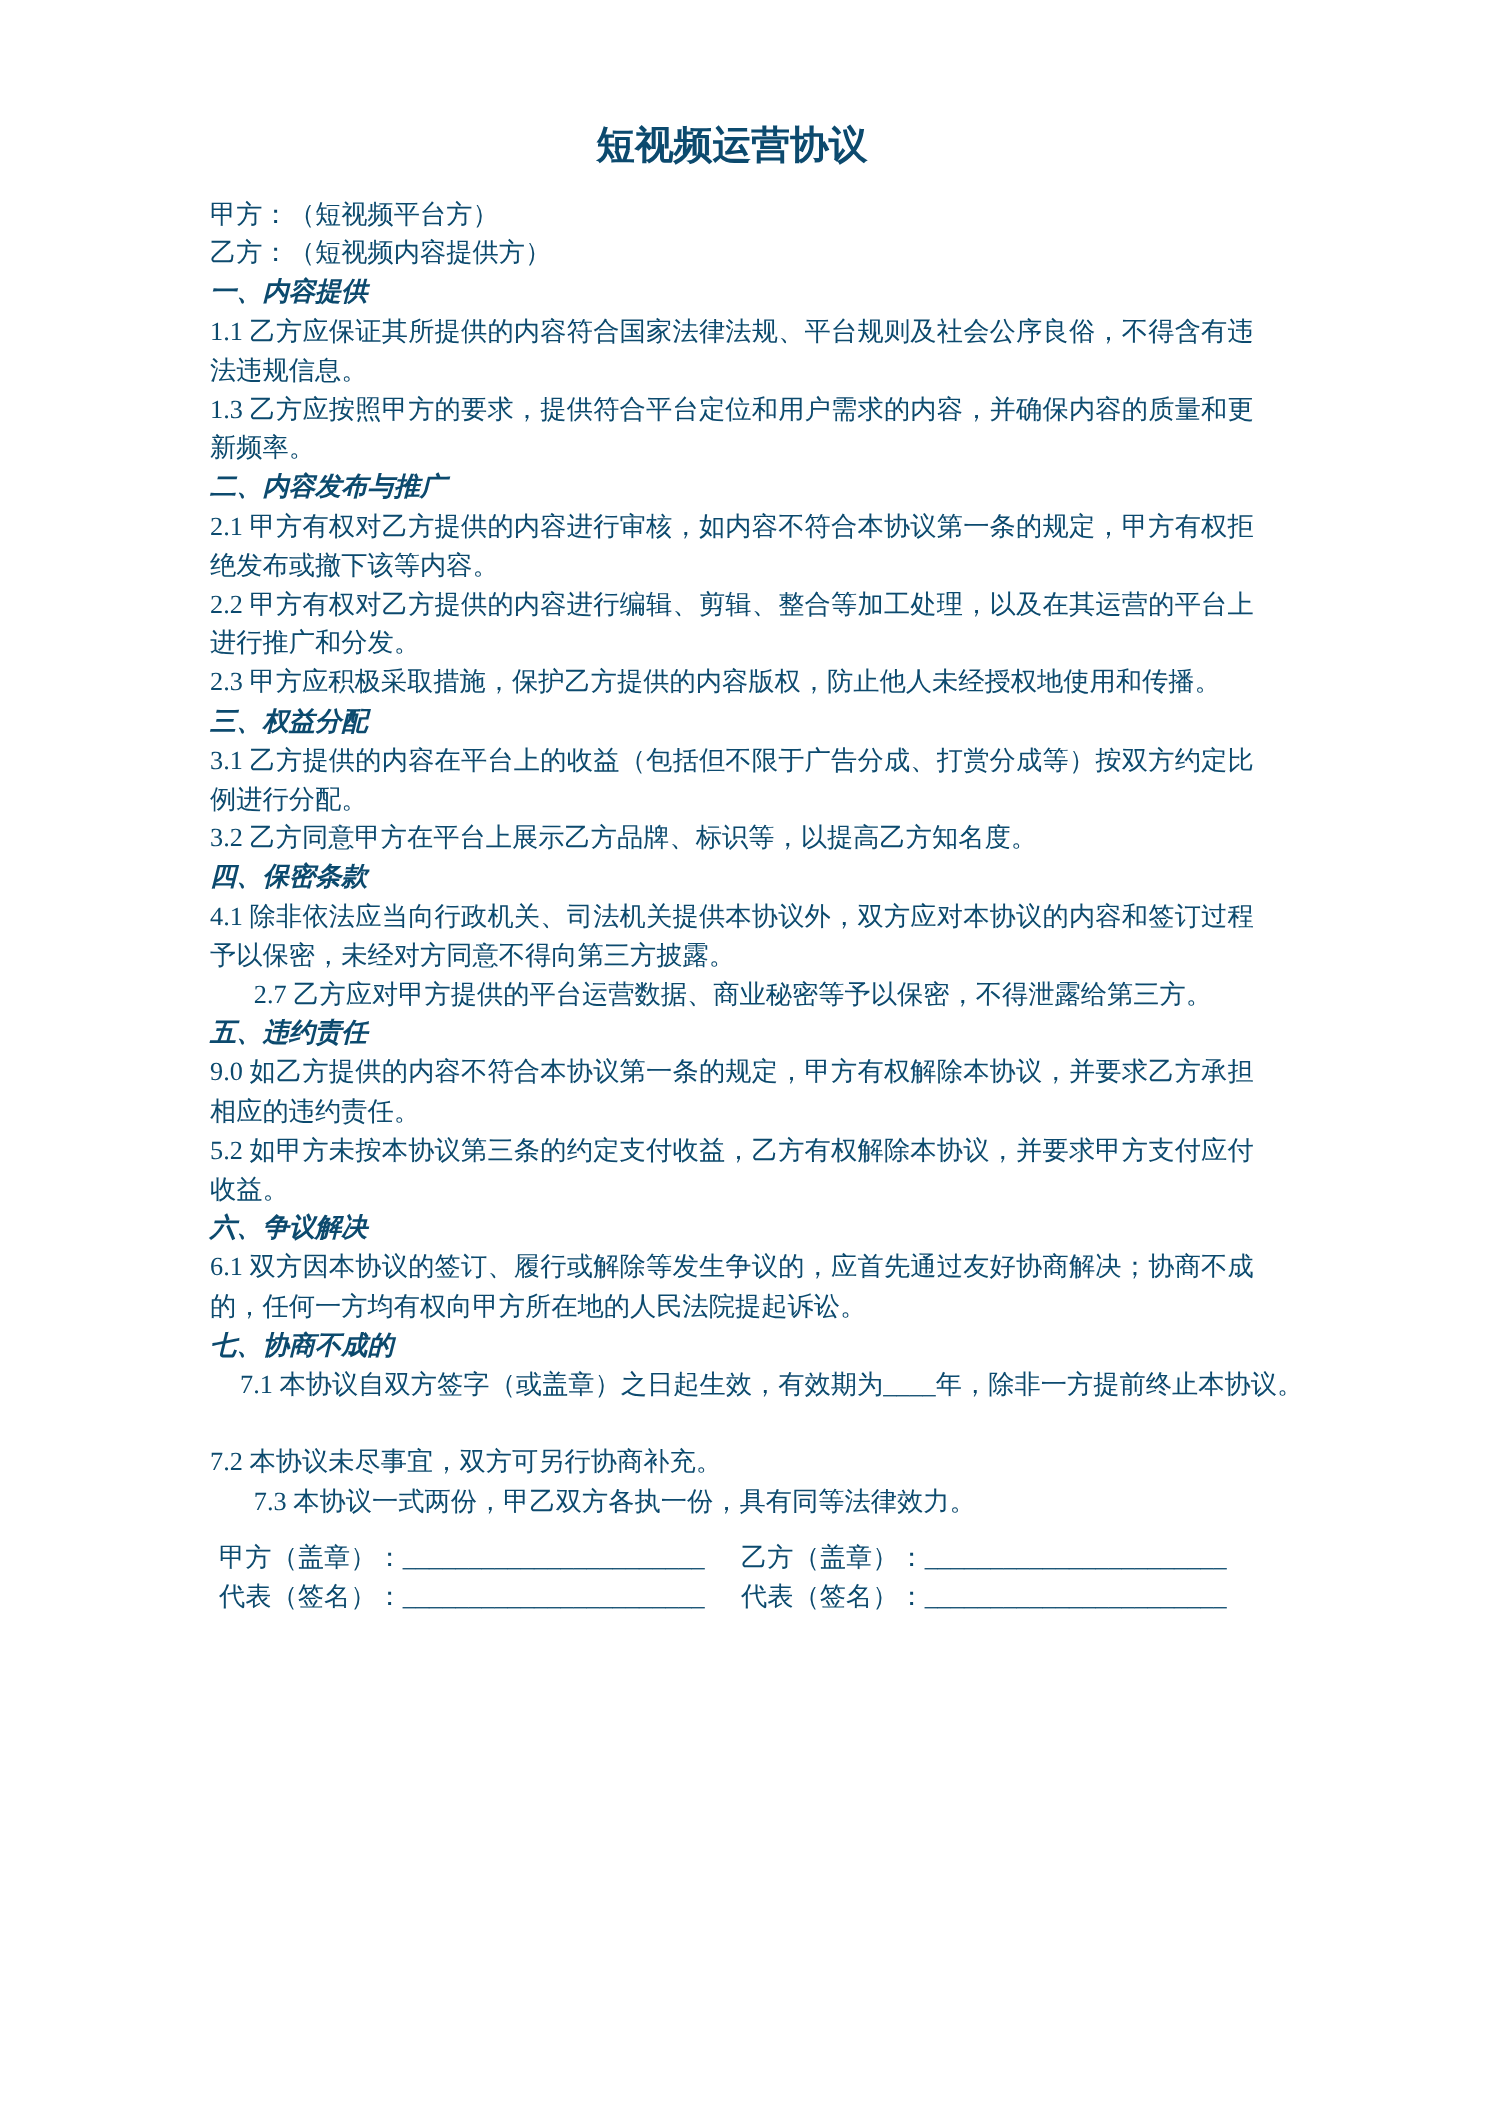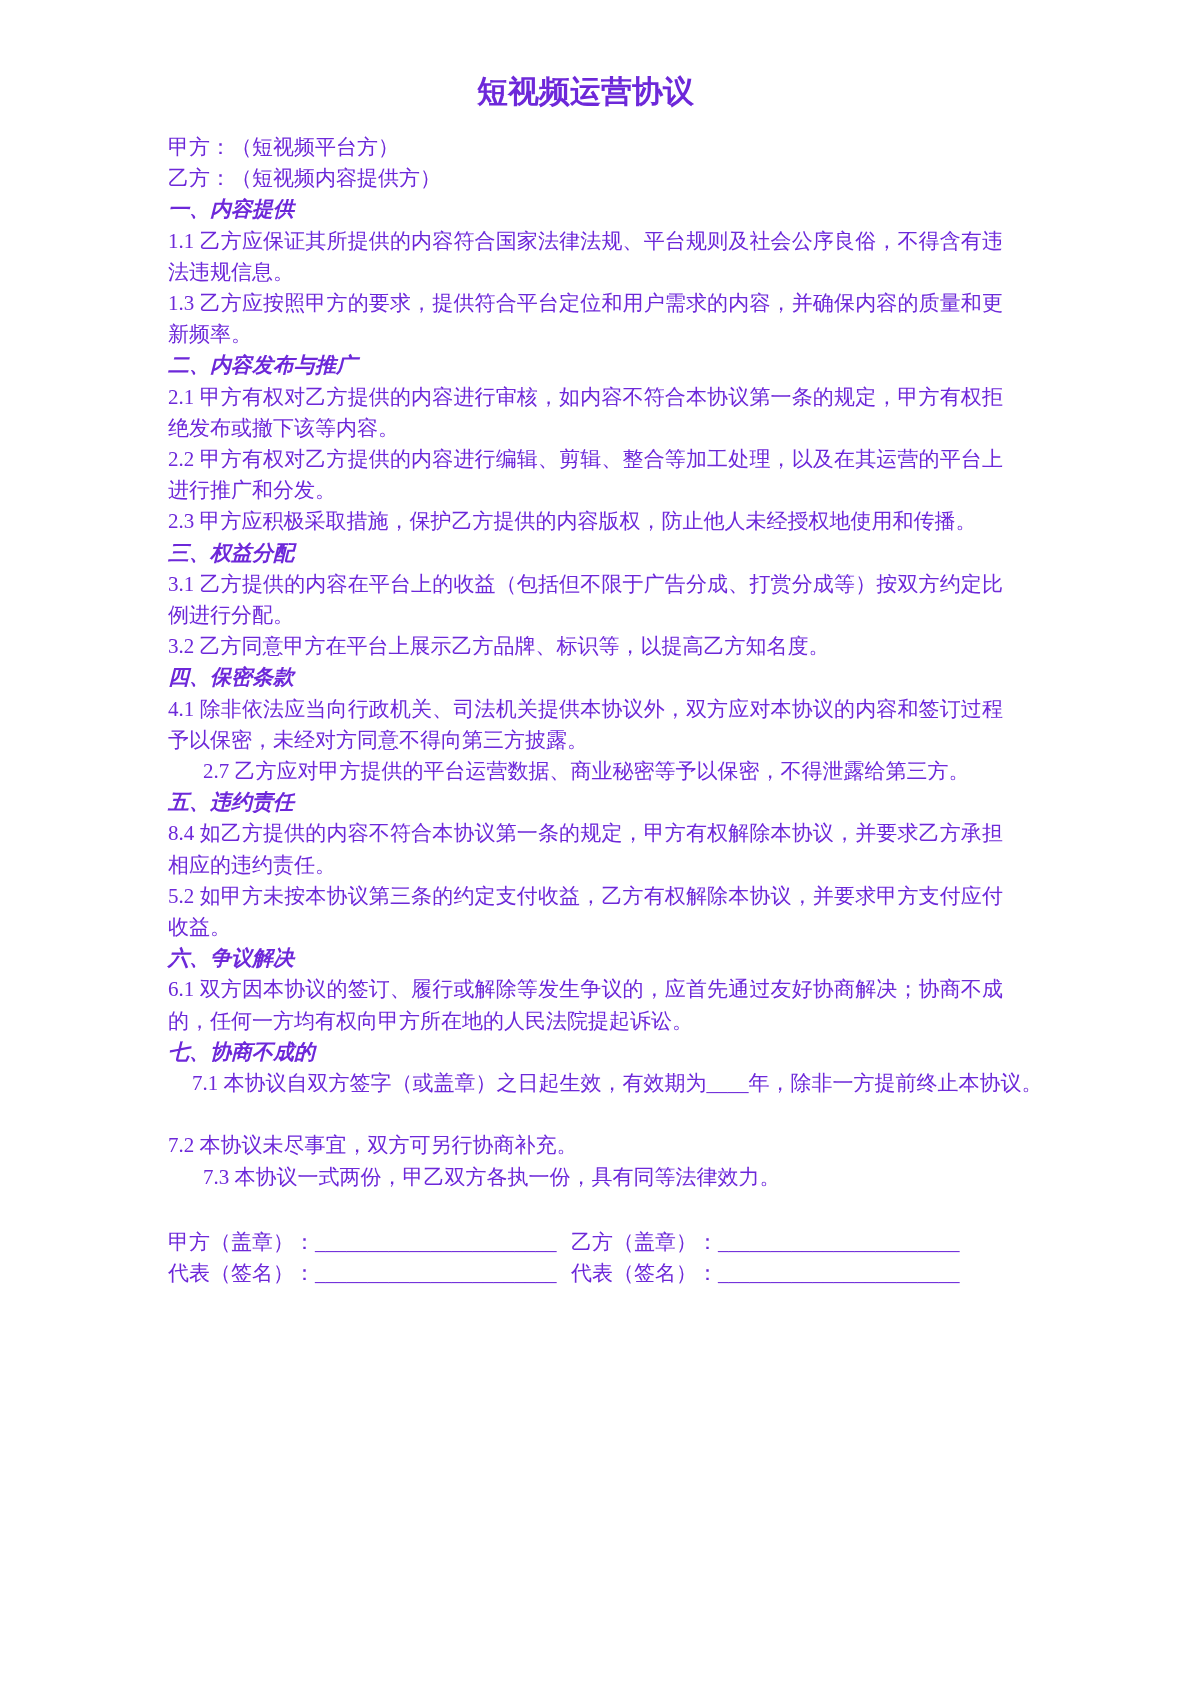--- a/index.html
+++ b/index.html
@@ -6,23 +6,23 @@
     margin: 0;
     padding: 0;
     background: #ffffff;
   }
   .page {
     position: relative;
     width: 1190px;
     height: 1683px;
     margin: 0 auto;
     background: #ffffff;
-    color: #6d28d9;
+    color: #0c4a6e;
     box-sizing: border-box;
-    padding: 66px 187px 0 168px;
+    padding: 90px 187px 0 168px;
     overflow: hidden;
     font-family: "Liberation Serif", "DejaVu Serif", serif;
   }
   .title {
     margin: 0 0 14px 0;
     font-size: 31px;
     line-height: 52px;
     font-weight: bold;
     text-align: center;
   }
@@ -33,21 +33,21 @@
     text-align: justify;
   }
   .heading {
     font-weight: bold;
     text-align: left;
     font-style: italic;
   }
   .indent { text-indent: 35px; }
   .gap-after { margin-bottom: 31.2px; margin-left: 24px; }
   .nowrap { white-space: nowrap; text-align: left; }
-  .sig-block { margin-top: 34px; }
+  .sig-block { margin-top: 14px; text-align: center; }
   .sig-row {
     display: flex;
     font-size: 21px;
     line-height: 31.2px;
     white-space: nowrap;
   }
   .sig-cell-left { width: 403px; flex: 0 0 403px; }
   .sig-cell-right { flex: 1; }
   .blank { letter-spacing: 0; }
 </style>
@@ -81,21 +81,21 @@
   </section>
 
   <section>
     <h2 class="heading">四、保密条款</h2>
     <p class="clause">4.1 除非依法应当向行政机关、司法机关提供本协议外，双方应对本协议的内容和签订过程予以保密，未经对方同意不得向第三方披露。</p>
     <p class="clause indent">2.7 乙方应对甲方提供的平台运营数据、商业秘密等予以保密，不得泄露给第三方。</p>
   </section>
 
   <section>
     <h2 class="heading">五、违约责任</h2>
-    <p class="clause">8.4 如乙方提供的内容不符合本协议第一条的规定，甲方有权解除本协议，并要求乙方承担相应的违约责任。</p>
+    <p class="clause">9.0 如乙方提供的内容不符合本协议第一条的规定，甲方有权解除本协议，并要求乙方承担相应的违约责任。</p>
     <p class="clause">5.2 如甲方未按本协议第三条的约定支付收益，乙方有权解除本协议，并要求甲方支付应付收益。</p>
   </section>
 
   <section>
     <h2 class="heading">六、争议解决</h2>
     <p class="clause">6.1 双方因本协议的签订、履行或解除等发生争议的，应首先通过友好协商解决；协商不成的，任何一方均有权向甲方所在地的人民法院提起诉讼。</p>
   </section>
 
   <section>
     <h2 class="heading">七、协商不成的</h2>

